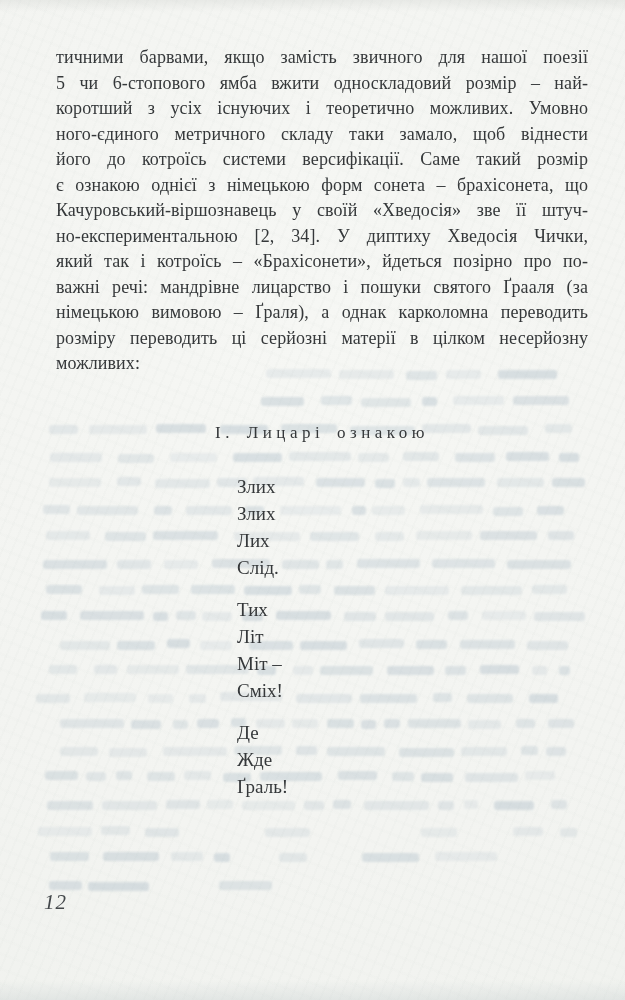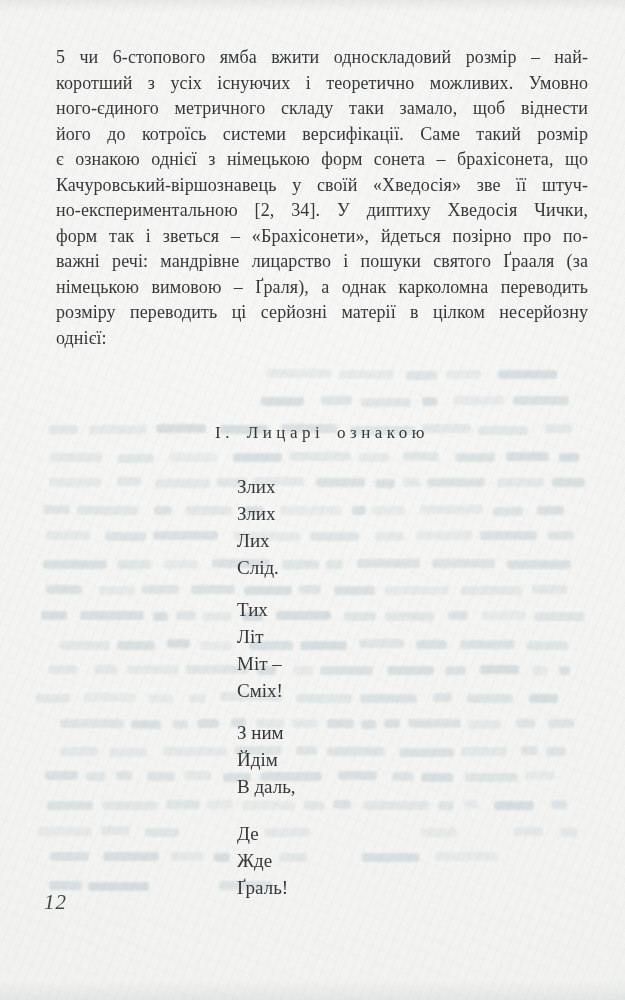--- a/index.html
+++ b/index.html
@@ -271,53 +271,49 @@
       <span class="bw" style="left: 214.4px; top: 852.6px; width: 15.5px; opacity: 0.76;"></span>
       <span class="bw" style="left: 278.7px; top: 852.7px; width: 28.5px; opacity: 0.46;"></span>
       <span class="bw" style="left: 361.5px; top: 852.7px; width: 57.3px; opacity: 0.71;"></span>
       <span class="bw" style="left: 435.1px; top: 852.4px; width: 62.2px; opacity: 0.36;"></span>
       <span class="bw" style="left: 49.1px; top: 881.4px; width: 32.8px; opacity: 0.73;"></span>
       <span class="bw" style="left: 88px; top: 881.5px; width: 60.5px; opacity: 0.79;"></span>
       <span class="bw" style="left: 219.2px; top: 881.2px; width: 53.3px; opacity: 0.6;"></span>
     </div>
   <div class="content">
     <div class="paragraph" id="paragraph">
+        <div class="pline">тичними барвами, якщо замість звичного для нашої поезії</div>
         <div class="pline">5 чи 6-стопового ямба вжити односкладовий розмір – най-</div>
         <div class="pline">коротший з усіх існуючих і теоретично можливих. Умовно</div>
         <div class="pline">ного-єдиного метричного складу таки замало, щоб віднести</div>
         <div class="pline">його до котроїсь системи версифікації. Саме такий розмір</div>
         <div class="pline">є ознакою однієї з німецькою форм сонета – брахісонета, що</div>
         <div class="pline">Качуровський-віршознавець у своїй «Хведосія» зве її штуч-</div>
         <div class="pline">но-експериментальною [2, 34]. У диптиху Хведосія Чички,</div>
-        <div class="pline">форм так і зветься – «Брахісонети», йдеться позірно про по-</div>
+        <div class="pline">який так і котроїсь – «Брахісонети», йдеться позірно про по-</div>
         <div class="pline">важні речі: мандрівне лицарство і пошуки святого Ґрааля (за</div>
         <div class="pline">німецькою вимовою – Ґраля), а однак карколомна переводить</div>
         <div class="pline">розміру переводить ці серйозні матерії в цілком несерйозну</div>
-        <div class="pline last">однієї:</div>
+        <div class="pline last">можливих:</div>
       </div>
     <h2 class="heading">І. Лицарі ознакою</h2>
     <div class="poem" id="poem">
         <div class="stanza">
           <div>Злих</div>
           <div>Злих</div>
           <div>Лих</div>
           <div>Слід.</div>
         </div>
         <div class="stanza">
           <div>Тих</div>
           <div>Літ</div>
           <div>Міт –</div>
           <div>Сміх!</div>
         </div>
         <div class="stanza">
-          <div>З ним</div>
-          <div>Йдім</div>
-          <div>В даль,</div>
-        </div>
-        <div class="stanza">
           <div>Де</div>
           <div>Жде</div>
           <div>Ґраль!</div>
         </div>
       </div>
     <div class="page-number">12</div>
   </div>
 </div>
 
 </body></html>

